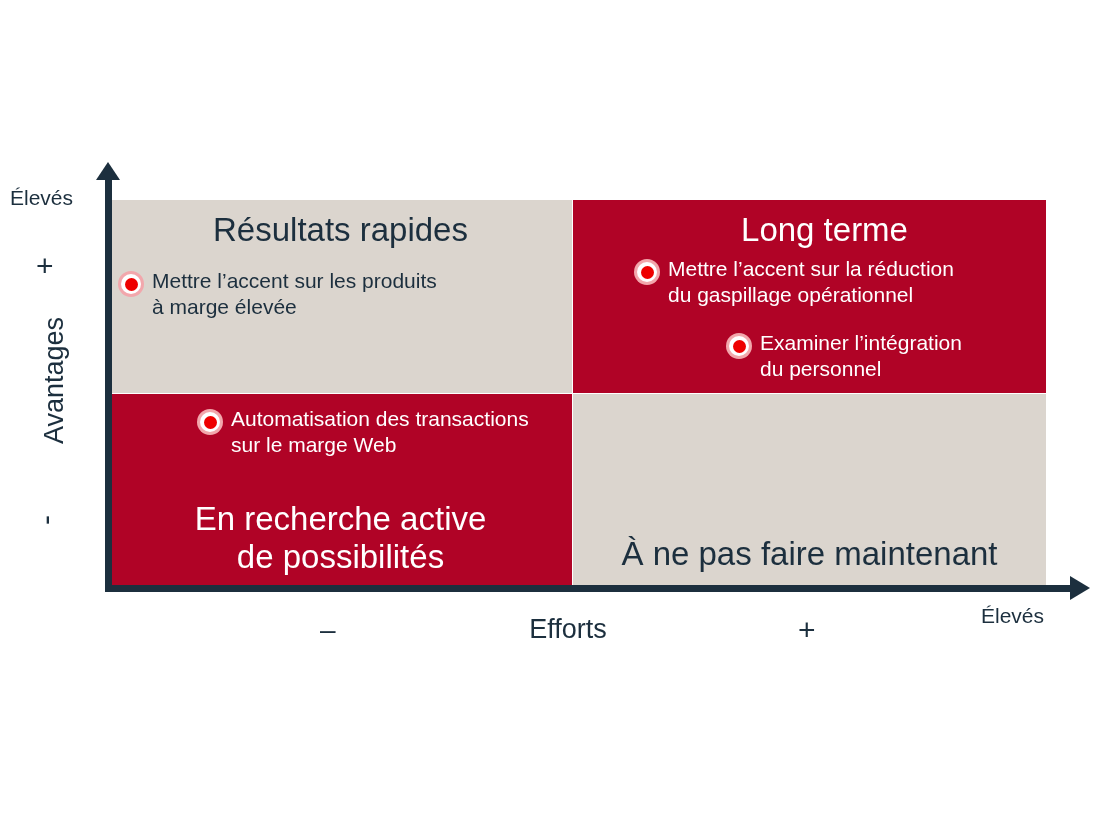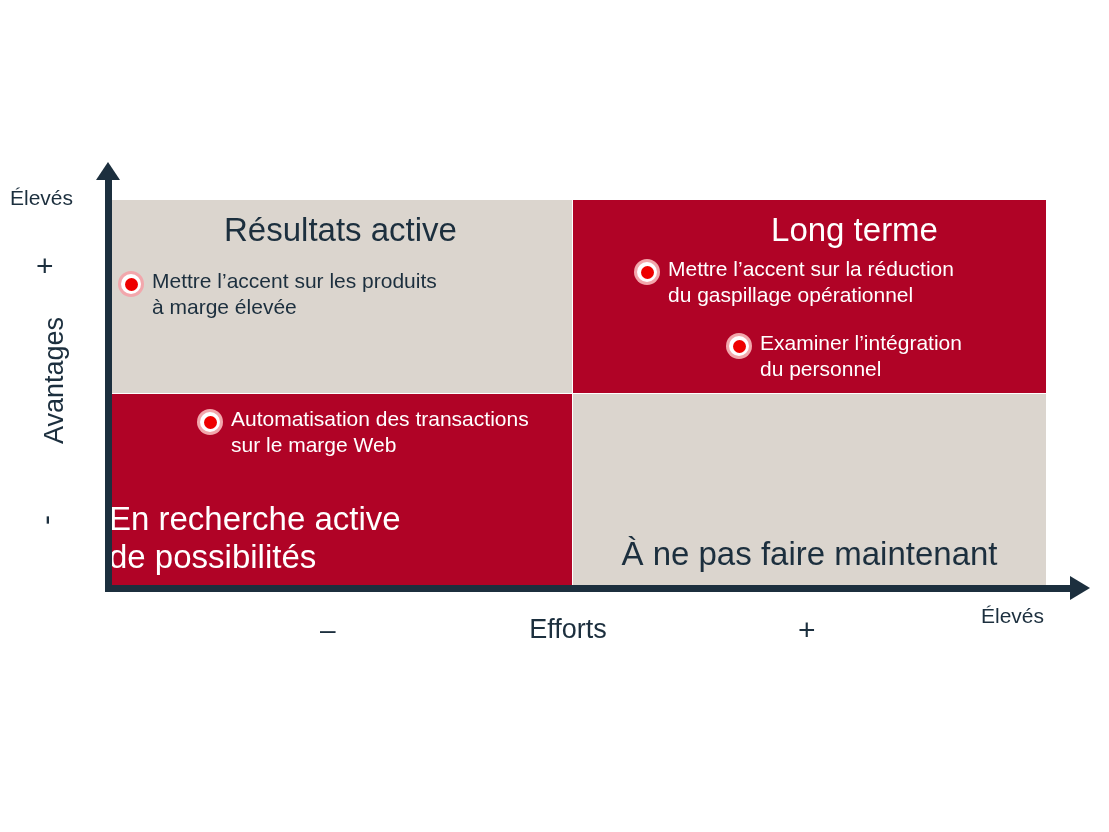--- a/index.html
+++ b/index.html
@@ -44,26 +44,27 @@
     white-space: pre;
   }
   .title-dark  { color: #1C2F3E; }
   .title-light { color: #FFFFFF; }
 
   #title-quick-wins {
     left: 109px; top: 211px; width: 463px;
     text-align: center;
   }
   #title-long-term {
-    left: 586px; top: 211px; width: 473px;
+    left: 556px; top: 211px; width: 473px;
     text-align: center;
     padding-left: 32px;
   }
   #title-active-search {
     left: 109px; top: 500px; width: 463px;
+    text-align: center;
   }
   #title-not-now {
     left: 573px; top: 535px; width: 473px;
     text-align: center;
   }
 
   
   .bullet-item {
     position: absolute;
     display: flex;
@@ -206,21 +207,21 @@
 </head>
 <body>
 
 <div id="canvas">
 
   <div class="quadrant q-beige" id="quad-top-left"></div>
   <div class="quadrant q-red" id="quad-top-right"></div>
   <div class="quadrant q-red" id="quad-bottom-left"></div>
   <div class="quadrant q-beige" id="quad-bottom-right"></div>
 
-  <div class="quad-title title-dark" id="title-quick-wins">Résultats active</div>
+  <div class="quad-title title-dark" id="title-quick-wins">Résultats rapides</div>
 
   <div class="quad-title title-light" id="title-long-term">Long terme</div>
 
   <div class="quad-title title-light" id="title-active-search">En recherche active
 de possibilités</div>
 
   <div class="quad-title title-dark" id="title-not-now">À ne pas faire maintenant</div>
 
   <div class="bullet-item" id="bullet-high-margin">
     <span class="bullet-icon">

